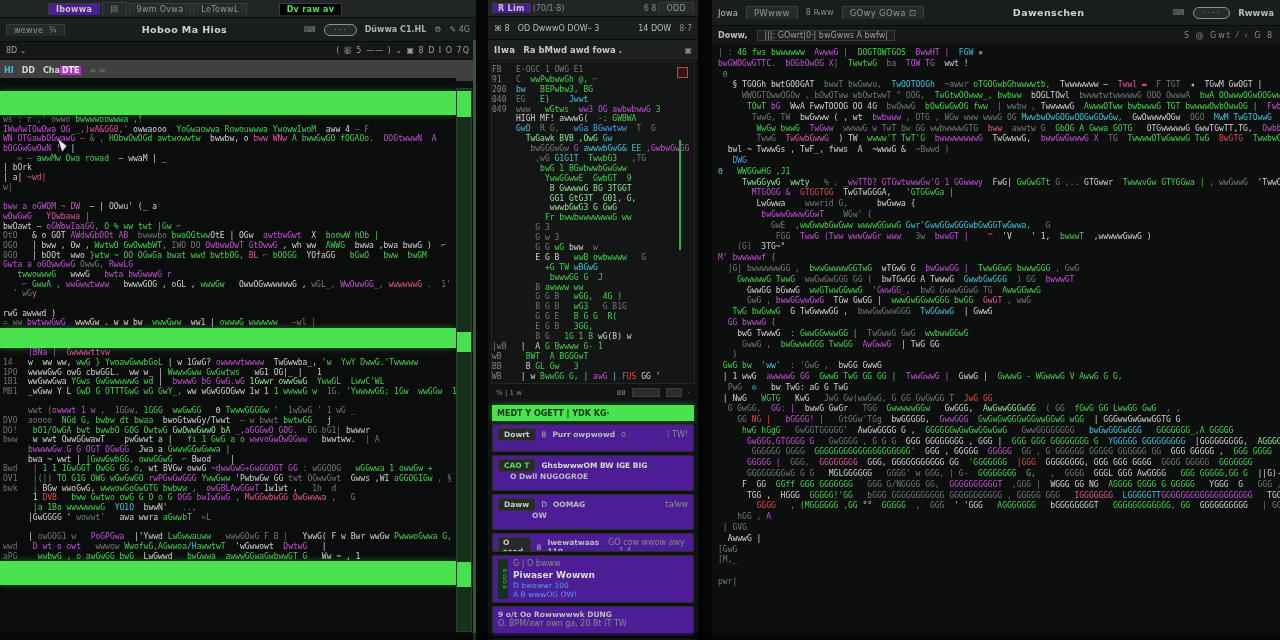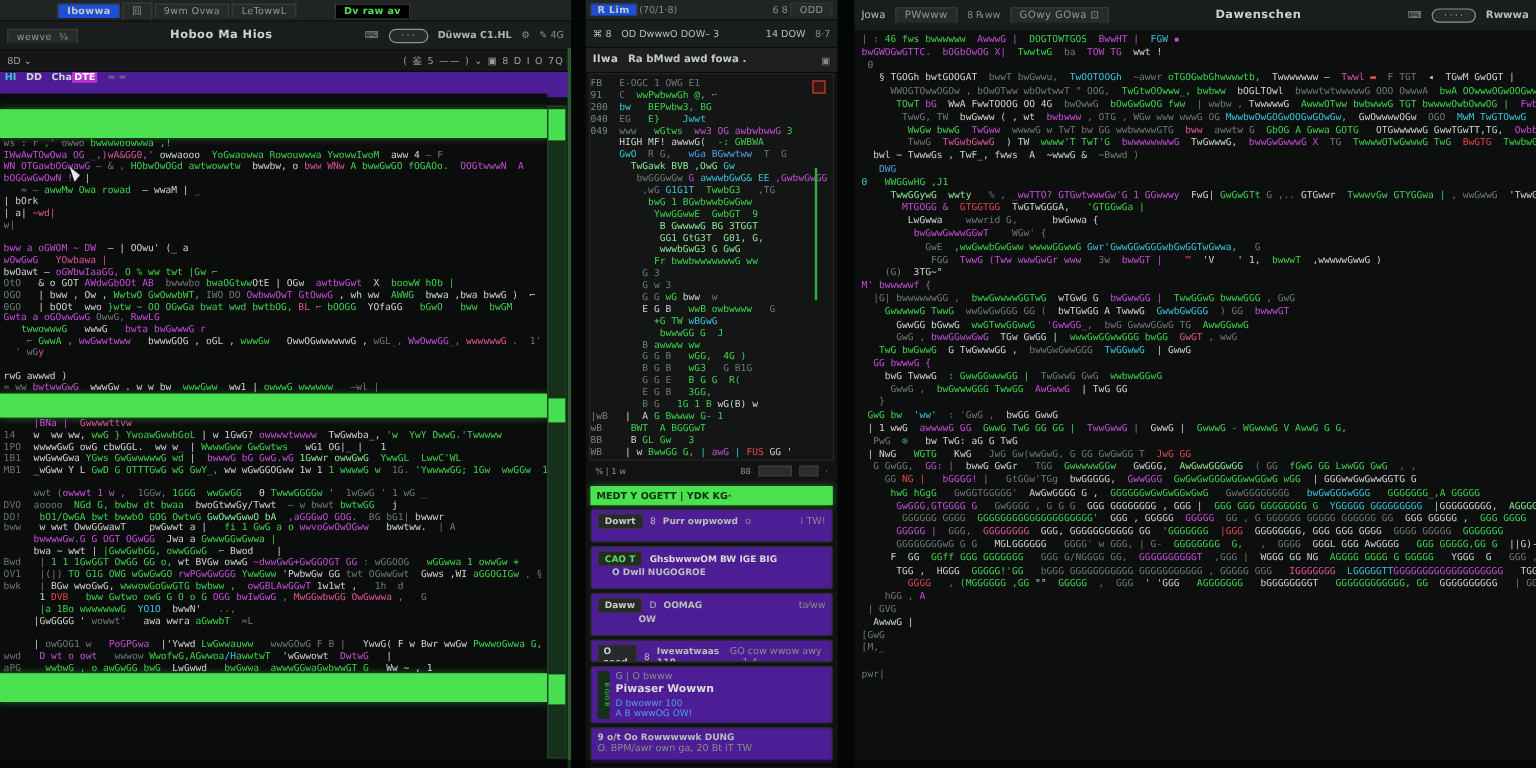--- a/index.html
+++ b/index.html
@@ -5,29 +5,29 @@
   html,body{margin:0;padding:0;}
   body{width:1280px;height:640px;background:#040505;position:relative;overflow:hidden;
        font-family:"DejaVu Sans",sans-serif;color:#b7bdb8;}
   .win{position:absolute;top:0;height:640px;background:#0d0f0e;overflow:hidden;}
   #win-left{left:0;width:476px;}
   #win-mid{left:488px;width:210px;background:#111312;}
   #win-right{left:712px;width:568px;}
   
   .tabbar{height:17px;background:#212425;display:flex;align-items:center;gap:2px;
           padding:0 4px;font-size:8px;color:#c2c8c3;border-bottom:1px solid #0a0b0b;}
-  .tab{background:#1d4ed8;border:1px solid #3a3d3e;border-bottom:none;padding:1px 7px;
+  .tab{background:#4c1d95;border:1px solid #3a3d3e;border-bottom:none;padding:1px 7px;
        white-space:nowrap;font-weight:bold;letter-spacing:.3px;}
   .tab.dim{background:#272a2b;color:#8f968f;font-weight:normal;}
   .tab.green{color:#4fe058;color:#4ee058;background:#000000;}
   .bar2{height:23px;background:#1a1d1d;display:flex;align-items:center;font-size:9px;
         padding:0 6px;gap:8px;border-bottom:1px solid #0a0b0b;}
   .bar3{height:17px;background:#151717;display:flex;align-items:center;font-size:8px;
         padding:0 6px;color:#9aa19b;border-bottom:1px solid #0a0b0b;}
-  .crumb{height:21px;background:#4c1d95;display:flex;align-items:flex-start;font-size:8px;
+  .crumb{height:21px;background:#404040;display:flex;align-items:center;font-size:8px;
          padding:0 4px;gap:8px;}
   .pill{border:1px solid #8d948e;border-radius:7px;padding:0 10px;height:10px;
         display:inline-flex;align-items:center;font-size:7px;color:#c6ccc6;background:#272a2a;}
   .grow{flex:1;}
   .ttl{font-weight:bold;color:#cdd2cd;font-size:9.5px;letter-spacing:.4px;}
   .icn{color:#868d87;font-size:8px;}
   .hl-mag{background:#b92fd0;color:#fff;padding:0 2px;}
   .cyan-t{color:#3cc3d8;font-weight:bold;}
   
   .code{font-family:"DejaVu Sans Mono",monospace;font-size:8px;white-space:pre;
@@ -224,16 +224,22 @@
     <span class="tab dim">PWwww</span>
     <span class="icn">8  ℞ww</span>
     <span class="tab dim">GOwy GOwa  ⊡</span>
     <span class="grow"></span>
     <span class="ttl">Dawenschen</span>
     <span class="grow"></span>
     <span class="icn">⌨</span>
     <span class="pill">· · · ·</span>
     <span style="font-weight:bold">Rwwwa</span>
   </div>
+  <div class="bar3" style="height:19px">
+    <span style="font-weight:bold;color:#b9bfba">Doww,</span>
+    <span style="margin-left:10px;border:1px solid #3a3e3c;padding:0 6px;background:#1c1f1e">|||: GOwrt|0·| bwGwws  A  bwfw|</span>
+    <span class="grow"></span>
+    <span class="icn" style="letter-spacing:2px">S  @  Gwt  ⁄  ‹  G  8</span>
+  </div>
   <div class="code" id="right-code" style="padding:2px 0 0 6px"><div class="cl"><span><span class="tk-d">| : </span><span class="tk-g">46 fws bwwwwww</span><span class="tk-m">  AwwwG |</span><span class="tk-g">  DOGTOWTGOS</span><span class="tk-m">  BwwHT |</span><span class="tk-c">  FGW</span><span class="tk-m"> ▪</span></span></div><div class="cl"><span><span class="tk-m">bwGWOGwGTTC.  bOGbOwOG X|</span><span class="tk-g">  TwwtwG</span><span class="tk-d">  ba</span><span class="tk-m">  TOW TG</span><span class="tk-w">  wwt !</span></span></div><div class="cl"><span> <span class="tk-d">Θ</span></span></div><div class="cl"><span>   <span class="tk-w">§ TGOGh bwtGOOGAT</span><span class="tk-d">  bwwT bwGwwu,</span><span class="tk-c">  TwOOTOOGh</span><span class="tk-d">  ~awwr</span><span class="tk-g"> oTGOGwbGhwwwwtb,</span><span class="tk-w">  Twwwwwww —</span><span class="tk-p">  Twwl</span><span class="tk-r"> ▬</span><span class="tk-d">  F TGT</span><span class="tk-w">  ◂  TGwM GwOGT |</span></span></div><div class="cl"><span>     <span class="tk-d">WWOGTOwwOGOw , bOwOTww wbOwtwwT ° OOG,</span><span class="tk-g">  TwGtwOOwww_, bwbww</span><span class="tk-w">  bOGLTOwl</span><span class="tk-d">  bwwwtwtwwwwwG OOO OwwwA</span><span class="tk-g">  bwA OOwwwOGwOOGwwOOwT</span></span></div><div class="cl"><span>      <span class="tk-g">TOwT</span><span class="tk-m"> bG</span><span class="tk-w">  WwA FwwTOOOG OO 4G</span><span class="tk-d">  bwOwwG</span><span class="tk-g">  bOwGwGwOG fww</span><span class="tk-d">  | wwbw , </span><span class="tk-w">TwwwwwG</span><span class="tk-g">  AwwwOTww bwbwwwG TGT bwwwwOwbOwwOG |</span><span class="tk-m">  FwbGwwwwwG</span></span></div><div class="cl"><span>       <span class="tk-d">TwwG, TW</span><span class="tk-w">  bwGwww ( , wt</span><span class="tk-m">  bwbwww</span><span class="tk-d"> , OTG , WGw www wwwG OG</span><span class="tk-c"> MwwbwOwGOGwOOGwGOwGw,</span><span class="tk-w">  GwOwwwwOGw</span><span class="tk-d">  OGO</span><span class="tk-c">  MwM TwGTOwwG</span><span class="tk-d">  bww</span></span></div><div class="cl"><span>        <span class="tk-g">WwGw bwwG</span><span class="tk-m">  TwGww</span><span class="tk-d">  wwwwG w TwT bw GG wwbwwwwGTG</span><span class="tk-p">  bww</span><span class="tk-d">  awwtw G</span><span class="tk-g">  GbOG A Gwwa GOTG</span><span class="tk-w">   OTGwwwwwG GwwTGwTT,TG,</span><span class="tk-m">  OwbbGw A ,</span></span></div><div class="cl"><span>        <span class="tk-d">TwwG</span><span class="tk-p">  TwGwbGwwG</span><span class="tk-w">  ) TW</span><span class="tk-g">  wwww'T TwT'G</span><span class="tk-m">  bwwwwwwwwG</span><span class="tk-w">  TwGwwwG,</span><span class="tk-m">  bwwGwGwwwG X</span><span class="tk-d">  TG</span><span class="tk-g">  TwwwwOTwGwwwG TwG</span><span class="tk-r">  BwGTG</span><span class="tk-g">  TwwbwGbwTwGwG G TGw</span></span></div><div class="cl"><span>  <span class="tk-w">bwl ~ TwwwGs , TwF_, fwws  A  ~wwwG &amp;</span><span class="tk-d">  ~Bwwd )</span></span></div><div class="cl"><span>   <span class="tk-b">DWG</span></span></div><div class="cl"><span><span class="tk-c">Θ</span><span class="tk-g">   WWGGwHG ,J1</span></span></div><div class="cl"><span>     <span class="tk-G">TwwGGywG  wwty</span><span class="tk-d">   % ,</span><span class="tk-m"> _wwTTO? GTGwtwwwGw'G 1 GGwwwy</span><span class="tk-w">  FwG|</span><span class="tk-g"> GwGwGTt</span><span class="tk-d"> G ,..</span><span class="tk-w"> GTGwwr</span><span class="tk-g">  TwwwvGw GTYGGwa |</span><span class="tk-d"> , wwGwwG </span><span class="tk-w"> 'TwwGT! TG</span></span></div><div class="cl"><span>       <span class="tk-m">MTGOGG &amp;</span><span class="tk-r">  GTGGTGG</span><span class="tk-w">  TwGTwGGGA,</span><span class="tk-g">   'GTGGwGa |</span></span></div><div class="cl"><span>        <span class="tk-w">LwGwwa</span><span class="tk-d">    wwwrid G,</span><span class="tk-w">      bwGwwa {</span></span></div><div class="cl"><span>         <span class="tk-m">bwGwwGwwwGGwT</span><span class="tk-d">    WGw' {</span></span></div><div class="cl"><span>           <span class="tk-d">GwE</span><span class="tk-g">  ,wwGwwbGwGww wwwwGGwwG</span><span class="tk-c"> Gwr'GwwGGwGGGwbGwGGTwGwwa,</span><span class="tk-d">   G</span></span></div><div class="cl"><span>            <span class="tk-d">FGG</span><span class="tk-m">  TwwG (Tww wwwGwGr www</span><span class="tk-d">   3w</span><span class="tk-m">  bwwGT |</span><span class="tk-r">    ™</span><span class="tk-w">  'V    ' 1,</span><span class="tk-g">  bwwwT</span><span class="tk-w">  ,wwwwwGwwG )</span></span></div><div class="cl"><span>    <span class="tk-d">(G)</span><span class="tk-w">  3TG~°</span></span></div><div class="cl"><span><span class="tk-m">M' bwwwwwf {</span></span></div><div class="cl"><span>  <span class="tk-d">|G| bwwwwwwGG ,</span><span class="tk-g">  bwwGwwwwGGTwG</span><span class="tk-w">  wTGwG G</span><span class="tk-m">  bwGwwGG |</span><span class="tk-g">  TwwGGwG bwwwGGG</span><span class="tk-d"> , GwG</span></span></div><div class="cl"><span>    <span class="tk-g">GwwwwwG TwwG</span><span class="tk-d">  wwGwGwGGG GG (</span><span class="tk-w">  bwTGwGG A TwwwG</span><span class="tk-c">  GwwbGwGGG</span><span class="tk-d">  ) GG</span><span class="tk-m">  bwwwGT</span></span></div><div class="cl"><span>      <span class="tk-w">GwwGG bGwwG</span><span class="tk-g">  wwGTwwGGwwG</span><span class="tk-m">  'GwwGG_,</span><span class="tk-d">  bwG GwwwGGwG TG</span><span class="tk-g">  AwwGGwwG</span></span></div><div class="cl"><span>      <span class="tk-d">GwG , </span><span class="tk-m">bwwGGwwGwG</span><span class="tk-w">  TGw GwGG |</span><span class="tk-g">  wwwGwGGwwGGG bwGG</span><span class="tk-p">  GwGT</span><span class="tk-d"> , wwG</span></span></div><div class="cl"><span>   <span class="tk-g">TwG bwGwwG</span><span class="tk-w">  G TwGwwwGG ,</span><span class="tk-d">  bwwGwGwwGGG</span><span class="tk-c">  TwGGwwG</span><span class="tk-w">  | GwwG</span></span></div><div class="cl"><span>  <span class="tk-m">GG bwwwG {</span></span></div><div class="cl"><span>    <span class="tk-w">bwG TwwwG</span><span class="tk-g">  : GwwGGwwwGG |</span><span class="tk-d">  TwGwwG GwG</span><span class="tk-g">  wwbwwGGwG</span></span></div><div class="cl"><span>     <span class="tk-d">GwwG ,</span><span class="tk-g">  bwGwwwGGG TwwGG</span><span class="tk-m">  AwGwwG</span><span class="tk-w">  | TwG GG</span></span></div><div class="cl"><span>   <span class="tk-d">}</span></span></div><div class="cl"><span> <span class="tk-g">GwG bw</span><span class="tk-c">  'ww'</span><span class="tk-d">  : 'GwG ,</span><span class="tk-w">  bwGG GwwG</span></span></div><div class="cl"><span> <span class="tk-w">| 1 wwG</span><span class="tk-m">  awwwwG GG</span><span class="tk-g">  GwwG TwG GG GG |</span><span class="tk-m">  TwwGwwG |</span><span class="tk-w">  GwwG |</span><span class="tk-g">  GwwwG - WGwwwG V AwwG G G,</span></span></div><div class="cl"><span>  <span class="tk-d">PwG</span><span class="tk-c">  ⊙</span><span class="tk-w">   bw TwG: aG G TwG</span></span></div><div class="cl"><span> <span class="tk-w">| NwG</span><span class="tk-g">   WGTG</span><span class="tk-w">   KwG</span><span class="tk-d">   JwG Gw(wwGwG, G GG GwGwGG T</span><span class="tk-r">  JwG GG</span></span></div><div class="cl"><span>  <span class="tk-d">G GwGG,</span><span class="tk-m">  GG: |</span><span class="tk-w">  bwwG GwGr</span><span class="tk-d">   TGG</span><span class="tk-g">  GwwwwwGGw</span><span class="tk-w">   GwGGG,</span><span class="tk-G">  AwGwwGGGwGG</span><span class="tk-d">  ( GG</span><span class="tk-g">  fGwG GG LwwGG GwG</span><span class="tk-d">  , ,</span></span></div><div class="cl"><span>    <span class="tk-d">GG </span><span class="tk-r">NG |</span><span class="tk-m">   bGGGG! |</span><span class="tk-d">   GtGGw'TGg</span><span class="tk-w">  bwGGGGG,</span><span class="tk-m">  GwwGGG</span><span class="tk-g">  GwGwGwGGGwGGwwGGwG wGG</span><span class="tk-w">  | GGGwwGwGwwGGTG G</span></span></div><div class="cl"><span>     <span class="tk-g">hwG hGgG</span><span class="tk-d">   GwGGTGGGGG'</span><span class="tk-w">  AwGwGGGG G ,</span><span class="tk-g">  GGGGGGwGwGwGGwGwG</span><span class="tk-d">   GwwGGGGGGGG</span><span class="tk-c">   bwGwGGGwGGG</span><span class="tk-g">   GGGGGGG_,A GGGGG</span></span></div><div class="cl"><span>      <span class="tk-m">GwGGG,GTGGGG G</span><span class="tk-d">   GwGGGG , G G G</span><span class="tk-w">  GGG GGGGGGGG , GGG |</span><span class="tk-g">  GGG GGG GGGGGGGG G</span><span class="tk-c">  YGGGGG GGGGGGGGG</span><span class="tk-w">  |GGGGGGGGG,</span><span class="tk-G">  AGGGGGG</span></span></div><div class="cl"><span>       <span class="tk-d">GGGGGG GGGG</span><span class="tk-g">  GGGGGGGGGGGGGGGGGGGG'</span><span class="tk-w">  GGG , GGGGG</span><span class="tk-m">  GGGGG</span><span class="tk-d">  GG , G GGGGGG GGGGG GGGGGG GG</span><span class="tk-w">  GGG GGGGG ,</span><span class="tk-g">  GGG GGGG</span></span></div><div class="cl"><span>      <span class="tk-m">GGGGG |</span><span class="tk-d">  GGG,</span><span class="tk-p">  GGGGGGGG</span><span class="tk-w">  GGG, GGGGGGGGGGG GG</span><span class="tk-g">  'GGGGGGG</span><span class="tk-r">  |GGG</span><span class="tk-w">  GGGGGGGG, GGG GGG GGGG</span><span class="tk-d">  GGGG GGGGG</span><span class="tk-g">  GGGGGGG</span></span></div><div class="cl"><span>      <span class="tk-d">GGGGGGGGwG G G</span><span class="tk-w">   MGLGGGGGG</span><span class="tk-d">   GGGG' w GGG, | G-</span><span class="tk-g">  GGGGGGGG  G,</span><span class="tk-d">   ,  GGGG</span><span class="tk-w">  GGGL GGG AwGGGG</span><span class="tk-g">   GGG GGGGG,GG G</span><span class="tk-w">  ||G)-GGGGG GG</span></span></div><div class="cl"><span>     <span class="tk-w">F  GG</span><span class="tk-g">  GGff GGG GGGGGGG</span><span class="tk-d">   GGG G/NGGGG GG,</span><span class="tk-m">  GGGGGGGGGGT</span><span class="tk-d">  ,GGG |</span><span class="tk-w">  WGGG GG NG</span><span class="tk-g">  AGGGG GGGG G GGGGG</span><span class="tk-w">   YGGG  G</span><span class="tk-d">   GGG , GGGG G GG , G</span></span></div><div class="cl"><span>      <span class="tk-w">TGG ,  HGGG</span><span class="tk-g">  GGGGG!'GG</span><span class="tk-d">   bGGG GGGGGGGGGGG GGGGGGGGGGG , GGGGG GGG</span><span class="tk-p">   IGGGGGGG</span><span class="tk-c">  LGGGGGTT</span><span class="tk-m">GGGGGGGGGGGGGGGGGGG</span><span class="tk-w">   TGGGGGGGG</span></span></div><div class="cl"><span>        <span class="tk-r">GGGG</span><span class="tk-d">   , </span><span class="tk-g">(MGGGGGG ,GG</span><span class="tk-w"> °°</span><span class="tk-g">  GGGGG</span><span class="tk-d">  ,  GGG</span><span class="tk-w">  ' 'GGG</span><span class="tk-g">   AGGGGGGG</span><span class="tk-w">   bGGGGGGGGT</span><span class="tk-g">   GGGGGGGGGGGG, GG</span><span class="tk-w">  GGGGGGGGGG</span><span class="tk-d">   | GGG</span></span></div><div class="cl"><span>    <span class="tk-d">hGG , </span><span class="tk-m">A</span></span></div><div class="cl"><span> <span class="tk-d">| GVG</span></span></div><div class="cl"><span>  <span class="tk-w">AwwwG |</span></span></div><div class="cl"><span><span class="tk-d">[GwG</span></span></div><div class="cl"><span><span class="tk-d">[M,_</span></span></div><div class="cl"><span></span></div><div class="cl"><span><span class="tk-d">pwr|</span></span></div></div>
 </div>
 
 <div class="botshade"></div>
 
 </body></html>

